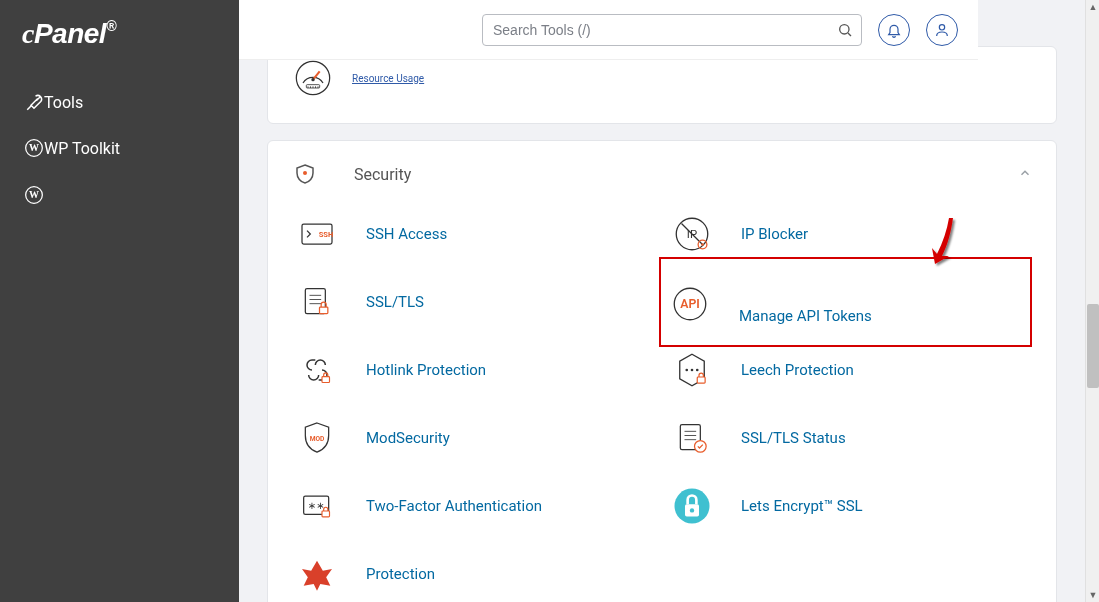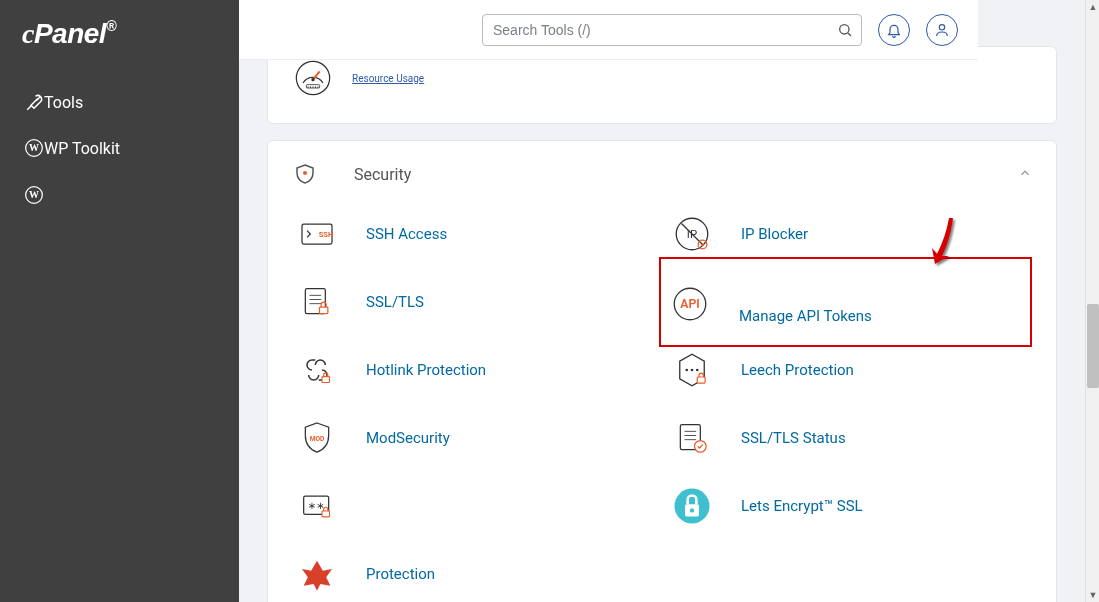--- a/index.html
+++ b/index.html
@@ -416,20 +416,21 @@
 
         <div class="cell">
           <span class="iconbox">
             <svg width="40" height="40" viewBox="0 0 48 48">
                 <rect x="8" y="12" width="30" height="22" rx="2" fill="none" stroke="#333" stroke-width="1.5"></rect>
                 <text x="23" y="27" text-anchor="middle" font-size="12" fill="#333">∗∗</text>
                 <rect x="30" y="30" width="9" height="7" rx="1" fill="#fff" stroke="#e85d2c" stroke-width="1.4"></rect>
                 <path d="M32 30v-2a2.5 2.5 0 0 1 5 0v2" fill="none" stroke="#e85d2c" stroke-width="1.4"></path>
               </svg>
           </span>
+          <span class="txt">Two-Factor Authentication</span>
         </div>
 
         <div class="cell">
           <span class="iconbox">
             <svg width="42" height="42" viewBox="0 0 48 48">
                 <circle cx="24" cy="24" r="20" fill="#3fc0d0"></circle>
                 <rect x="16" y="22" width="16" height="14" rx="2" fill="#fff"></rect>
                 <path d="M19 22v-5a5 5 0 0 1 10 0v5" fill="none" stroke="#fff" stroke-width="3"></path>
                 <circle cx="24" cy="29" r="2.5" fill="#3fc0d0"></circle>
               </svg>

